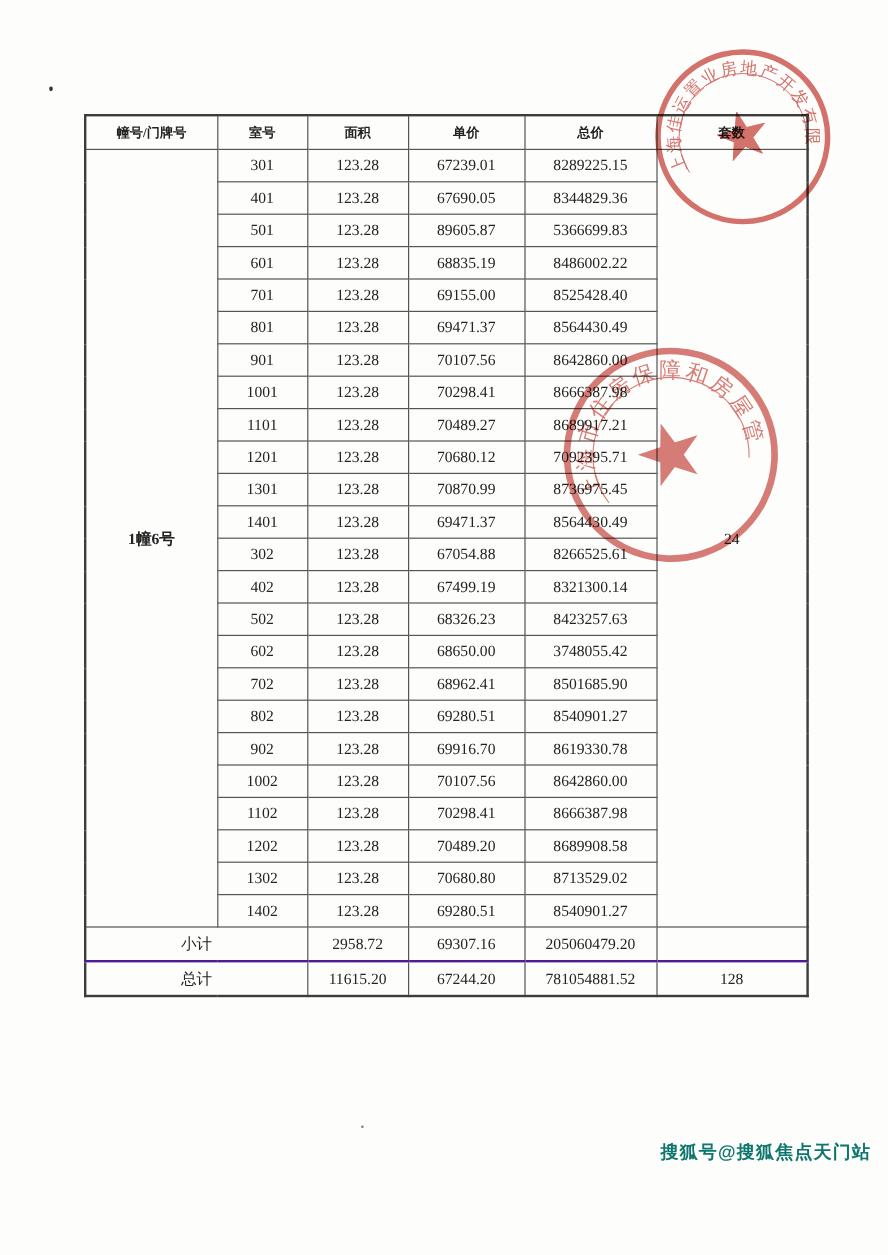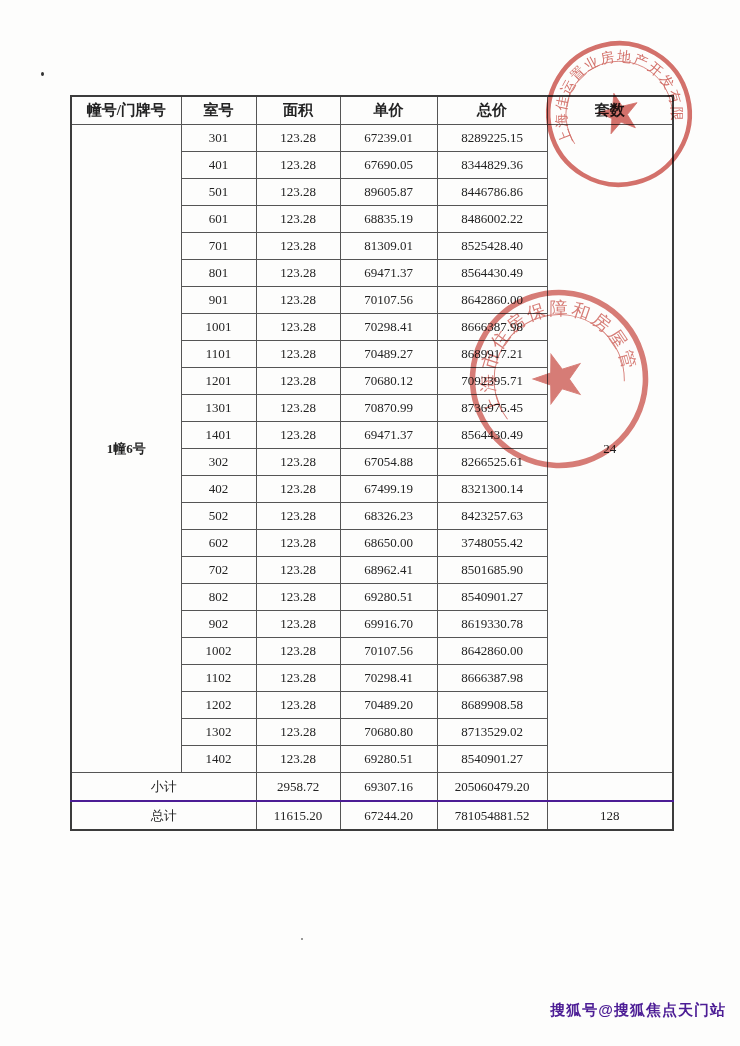--- a/index.html
+++ b/index.html
@@ -26,21 +26,21 @@
     vertical-align:middle;
     padding:0 2px;
     font-size:13px;
     color:#232323;
     overflow:hidden;
     white-space:nowrap;
   }
   table.price-table th{
     height:27px;
     font-weight:600;
-    font-size:15px;
+    font-size:11px;
   }
   table.price-table tbody td{height:26px;}
   td.building-cell{
     font-weight:bold;
     font-size:13.5px;
   }
   td.units-cell{font-size:13px;}
   tr.summary-row td{height:27px;margin-top:37px;}
   tr.total-row td{border-top:2px solid #4c1d95;}
 
@@ -49,25 +49,25 @@
     position:absolute;
     mix-blend-mode:multiply;
     pointer-events:none;
   }
   .stamp svg{display:block;width:100%;height:100%;}
   #stamp1{left:543px;top:38px;width:152px;height:152px;opacity:.78;transform:rotate(-14deg);}
   #stamp2{left:466px;top:286px;width:186px;height:186px;opacity:.72;transform:rotate(-18deg);}
 
   .watermark{
     position:absolute;
-    right:14px;top:1001px;
+    right:14px;top:951px;
     font-family:"Liberation Sans", sans-serif;
     font-size:15px;
     font-weight:bold;
-    color:#4c1d95;
+    color:#0f766e;
     letter-spacing:1px;
   }
   .speck{
     position:absolute;border-radius:50%;background:#333;
   }
   #speck1{left:41px;top:72px;width:3px;height:4px;}
   #speck2{left:301px;top:938px;width:2px;height:2px;background:#777;}
 </style>
 </head>
 <body>
@@ -109,32 +109,32 @@
           <tr>
             <td>401</td>
             <td>123.28</td>
             <td>67690.05</td>
             <td>8344829.36</td>
           </tr>
           <tr>
             <td>501</td>
             <td>123.28</td>
             <td>89605.87</td>
-            <td>8446786.86</td>
+            <td>5366699.83</td>
           </tr>
           <tr>
             <td>601</td>
             <td>123.28</td>
             <td>68835.19</td>
             <td>8486002.22</td>
           </tr>
           <tr>
             <td>701</td>
             <td>123.28</td>
-            <td>81309.01</td>
+            <td>69155.00</td>
             <td>8525428.40</td>
           </tr>
           <tr>
             <td>801</td>
             <td>123.28</td>
             <td>69471.37</td>
             <td>8564430.49</td>
           </tr>
           <tr>
             <td>901</td>

